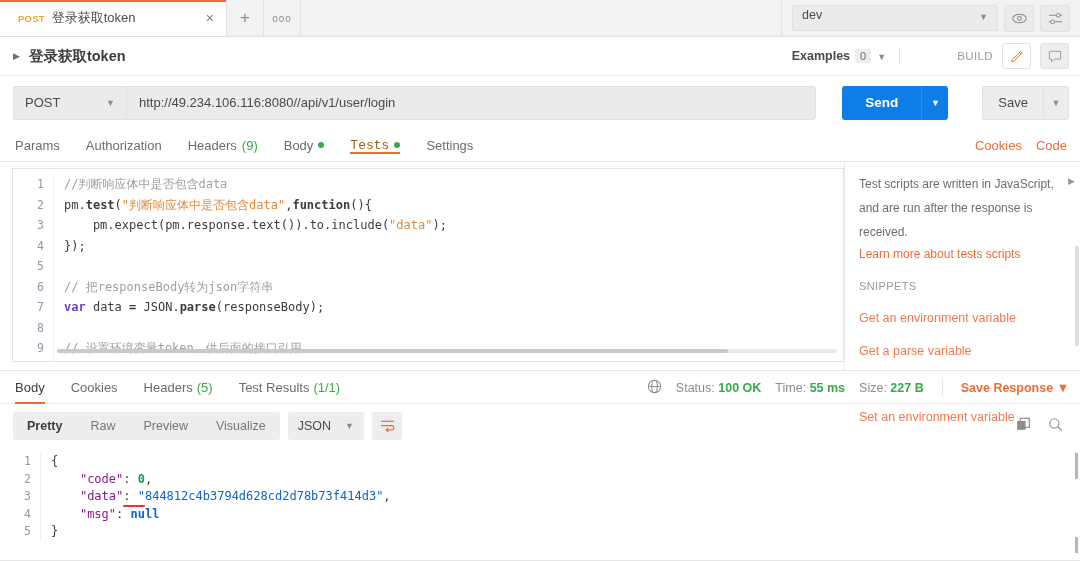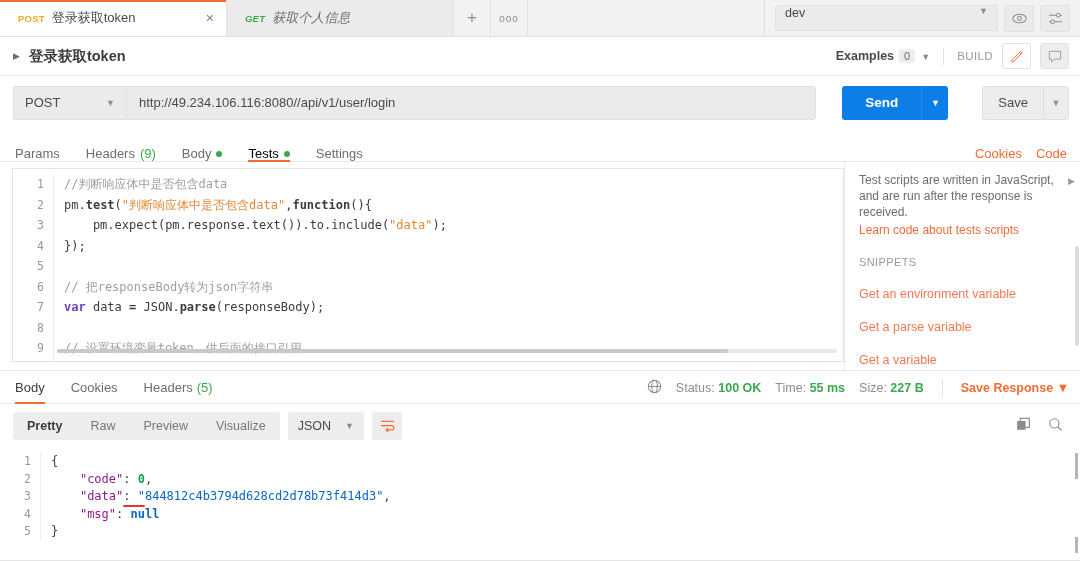--- a/index.html
+++ b/index.html
@@ -38,22 +38,22 @@
   .tab-close { font-size: 14px; color: #7d7d7d; line-height: 1; }
   .tab-btn {
     width: 37px; display: flex; align-items: center; justify-content: center;
     border-right: 1px solid #e1e1e1; background: #f2f2f2; color: #8d8d8d;
     cursor: pointer; font-size: 17px;
   }
   .tab-btn.dots { font-size: 10px; letter-spacing: 1px; }
   .tabbar-spacer { flex: 1; border-right: 1px solid #e1e1e1; }
   .env-zone { display: flex; align-items: center; gap: 6px; padding: 0 10px; background: #f2f2f2; }
   .env-select {
-    width: 223px; height: 26px; background: #ebebeb; border: 1px solid #e1e1e1;
-    border-radius: 3px; display: flex; align-items: flex-start; padding: 0 9px;
+    width: 206px; height: 26px; background: #ebebeb; border: 1px solid #e1e1e1;
+    border-radius: 3px; display: flex; align-items: flex-end; padding: 8px 9px;
     font-size: 12.5px; color: #4a4a4a; cursor: pointer;
   }
   .env-select .caret { margin-left: auto; color: #8d8d8d; font-size: 9px; }
   .icon-sq {
     width: 30px; height: 27px; display: flex; align-items: center; justify-content: center;
     background: #ebebeb; border: 1px solid #e1e1e1; border-radius: 3px; cursor: pointer;
   }
 
   
   .crumbbar {
@@ -65,21 +65,21 @@
   .crumb-arrow { color: #6d6d6d; font-size: 9px; }
   .crumb-title { font-size: 14.5px; font-weight: bold; color: #3c3c3c; }
   .crumb-right { display: flex; align-items: center; gap: 9px; }
   .examples { font-size: 12.5px; font-weight: bold; color: #4a4a4a; }
   .ex-count {
     background: #ededed; color: #6d6d6d; border-radius: 2px;
     padding: 1px 5px; font-size: 11px; font-weight: normal; margin-left: 5px;
   }
   .ex-caret { color: #8d8d8d; font-size: 9px; margin-left: 6px; }
   .vsep { width: 1px; height: 17px; background: #e1e1e1; margin: 0 4px; }
-  .build-lbl { font-size: 11.5px; color: #9a9a9a; letter-spacing: .4px; }
+  .build-lbl { font-size: 11.5px; color: #9a9a9a; letter-spacing: .4px; margin-left: 44px; }
   .icon-btn {
     width: 29px; height: 26px; display: flex; align-items: center; justify-content: center;
     border: 1px solid #e1e1e1; border-radius: 3px; cursor: pointer; background: #fff;
   }
   .icon-btn.grey { background: #ededed; }
 
   
   .urlbar { height: 53px; display: flex; align-items: center; padding: 0 11px 0 13px; gap: 10px; background:#fff; flex: 0 0 auto; }
   .method {
     width: 113px; height: 34px; background: #ebebeb; border: 1px solid #e1e1e1;
@@ -109,29 +109,29 @@
     border-radius: 3px 0 0 3px; cursor: pointer;
   }
   .save-caret {
     height: 34px; width: 26px; background: #ededed; border: 1px solid #e1e1e1;
     color: #8d8d8d; display: flex; align-items: center; justify-content: center;
     border-radius: 0 3px 3px 0; font-size: 9px; cursor: pointer;
   }
 
   
   .reqtabs {
-    height: 33px; display: flex; align-items: flex-end; padding: 0 13px; gap: 0;
+    height: 33px; display: flex; align-items: center; padding: 0 13px; gap: 0;
     border-bottom: 1px solid #e6e6e6; background: #fff; flex: 0 0 auto;
   }
   .rtab {
     display: flex; align-items: center; gap: 5px; padding: 0 13px;
     font-size: 13px; color: #6d6d6d; position: relative; cursor: pointer;
   }
   .rtab:first-child { padding-left: 2px; }
-  .rtab.active { color: #000000; }
+  .rtab.active { color: #a16207; font-family: Liberation Mono, monospace; }
   .rtab.active::after {
     content: ""; position: absolute; left: 13px; right: 13px; bottom: -1px; height: 2px; background: #ef6c36;
   }
   .rtab:first-child.active::after { left: 2px; }
   .rtab .cnt { color: #3aa94b; }
   .dot { width: 6px; height: 6px; border-radius: 50%; background: #3aa94b; display: inline-block; }
   .reqtabs-right { margin-left: auto; display: flex; align-items: center; gap: 14px; padding-right: 0; }
   .rlink { font-size: 13px; color: #ef6c36; cursor: pointer; }
 
   
@@ -158,21 +158,21 @@
   .code-hscroll {
     position: absolute; left: 44px; right: 6px; bottom: 8px; height: 4px;
     background: #e9e9e9; border-radius: 2px; cursor: pointer;
   }
   .code-hscroll i { display: block; width: 86%; height: 4px; background: #c9c9c9; border-radius: 2px; }
 
   .snip {
     width: 236px; padding: 10px 14px 0 14px; background: #fff; position: relative;
     border-left: 1px solid #ececec;
   }
-  .snip-desc { font-size: 12px; color: #6d6d6d; line-height: 16px; }
+  .snip-desc { font-size: 12px; color: #6d6d6d; line-height: 24px; }
   .snip-link { font-size: 12px; color: #ef6c36; margin-top: 3px; cursor: pointer; }
   .snip-hdr { font-size: 11px; color: #9a9a9a; letter-spacing: .4px; margin: 19px 0 19px; }
   .snip-item { font-size: 12.5px; color: #ef7a52; margin-bottom: 19px; cursor: pointer; }
   .snip-collapse { position: absolute; right: 5px; top: 14px; color: #9a9a9a; font-size: 9px; cursor: pointer; }
   .snip-vscroll {
     position: absolute; right: 1px; top: 84px; width: 4px; height: 100px;
     background: #dcdcdc; border-radius: 2px; cursor: pointer;
   }
 
   
@@ -232,24 +232,20 @@
 <body>
 
 <div class="app">
 
   <div class="tabbar">
     <div class="req-tab active">
       <span class="verb post">POST</span>
       <span class="tab-name">登录获取token</span>
       <span class="tab-close">×</span>
     </div>
-    <div class="req-tab get">
-      <span class="verb get">GET</span>
-      <span class="tab-name">获取个人信息</span>
-    </div>
     <div class="tab-btn">+</div>
     <div class="tab-btn dots">ooo</div>
     <div class="tabbar-spacer"></div>
     <div class="env-zone">
       <div class="env-select">
         <span>dev</span>
         <span class="caret">▼</span>
       </div>
       <div class="icon-sq">
         <svg width="15" height="11" viewBox="0 0 16 11">
@@ -307,20 +303,23 @@
       <div class="save-btn">Save</div>
       <div class="save-caret">▼</div>
     </div>
   </div>
 
   <div class="reqtabs">
     <div class="rtab">
         <span>Params</span>
       </div>
     <div class="rtab">
+        <span>Authorization</span>
+      </div>
+    <div class="rtab">
         <span>Headers</span>
         <span class="cnt">(9)</span>
       </div>
     <div class="rtab">
         <span>Body</span>
         <span class="dot"></span>
       </div>
     <div class="rtab active">
         <span>Tests</span>
         <span class="dot"></span>
@@ -337,21 +336,21 @@
   <div class="editor-area">
     <div class="code-wrap">
       <div class="code" id="code-lines"><div class="cline"><div class="gut">1</div><div class="ctext"><span class="tok-cmt">//判断响应体中是否包含data</span></div></div><div class="cline"><div class="gut">2</div><div class="ctext"><span class="tok-pm">pm.</span><span class="tok-fn">test</span><span class="tok-pm">(</span><span class="tok-str">"判断响应体中是否包含data"</span><span class="tok-pm">,</span><span class="tok-fn">function</span><span class="tok-pm">(){</span></div></div><div class="cline"><div class="gut">3</div><div class="ctext"><span class="tok-pm">    pm.expect(pm.response.text()).to.include(</span><span class="tok-str">"data"</span><span class="tok-pm">);</span></div></div><div class="cline"><div class="gut">4</div><div class="ctext"><span class="tok-pm">});</span></div></div><div class="cline"><div class="gut">5</div><div class="ctext"><span class="tok-pm"></span></div></div><div class="cline"><div class="gut">6</div><div class="ctext"><span class="tok-cmt">// 把responseBody转为json字符串</span></div></div><div class="cline"><div class="gut">7</div><div class="ctext"><span class="tok-kw">var</span><span class="tok-pm"> data </span><span class="tok-fn">=</span><span class="tok-pm"> JSON.</span><span class="tok-fn">parse</span><span class="tok-pm">(responseBody);</span></div></div><div class="cline"><div class="gut">8</div><div class="ctext"><span class="tok-pm"></span></div></div><div class="cline"><div class="gut">9</div><div class="ctext"><span class="tok-cmt">// 设置环境变量token，供后面的接口引用</span></div></div><div class="cline"><div class="gut">10</div><div class="ctext"><span class="tok-pm">pm.environment.</span><span class="tok-fn">set</span><span class="tok-pm">(</span><span class="tok-str">"token"</span><span class="tok-pm">,data.data);</span></div></div></div>
       <div class="code-hscroll">
           <i></i>
         </div>
     </div>
     <div class="snip">
       <div class="snip-collapse">▶</div>
       <div class="snip-desc">Test scripts are written in JavaScript, and are run after the response is received.</div>
-      <div class="snip-link">Learn code about tests scripts</div>
+      <div class="snip-link">Learn more about tests scripts</div>
       <div class="snip-hdr">SNIPPETS</div>
       <div class="snip-item">Get an environment variable</div>
       <div class="snip-item">Get a parse variable</div>
       <div class="snip-item">Get a variable</div>
       <div class="snip-item">Set an environment variable</div>
       <div class="snip-vscroll"></div>
     </div>
   </div>
 
   <div class="resp-sep"></div>
@@ -360,20 +359,24 @@
     <div class="rsp-tab active">
         <span>Body</span>
       </div>
     <div class="rsp-tab">
         <span>Cookies</span>
       </div>
     <div class="rsp-tab">
         <span>Headers</span>
         <span class="cnt">(5)</span>
       </div>
+    <div class="rsp-tab">
+        <span>Test Results</span>
+        <span class="cnt">(1/1)</span>
+      </div>
     <div class="status-zone">
       <span>
         <svg width="15" height="15" viewBox="0 0 16 16">
             <circle cx="8" cy="8" r="6.6" fill="none" stroke="#8d8d8d" stroke-width="1.1"></circle>
             <ellipse cx="8" cy="8" rx="3" ry="6.6" fill="none" stroke="#8d8d8d" stroke-width="1.1"></ellipse>
             <line x1="1.4" y1="8" x2="14.6" y2="8" stroke="#8d8d8d" stroke-width="1.1"></line>
           </svg>
       </span>
       <span><span class="st-lbl">Status:</span> <span class="st-val">100 OK</span></span>
       <span><span class="st-lbl">Time:</span> <span class="st-val">55 ms</span></span>

